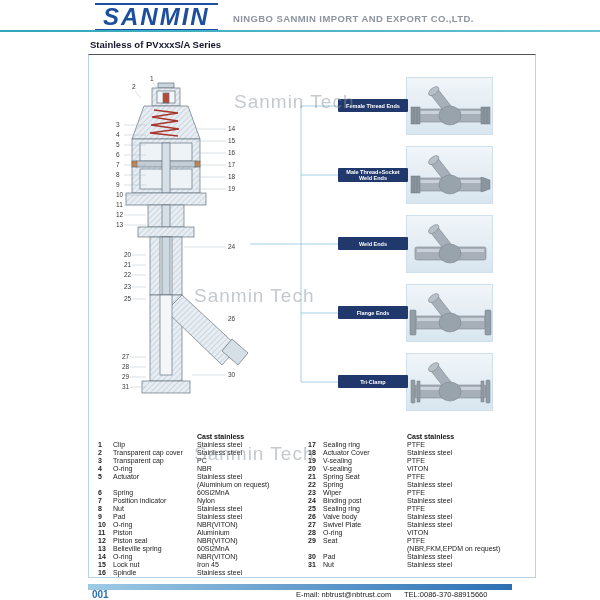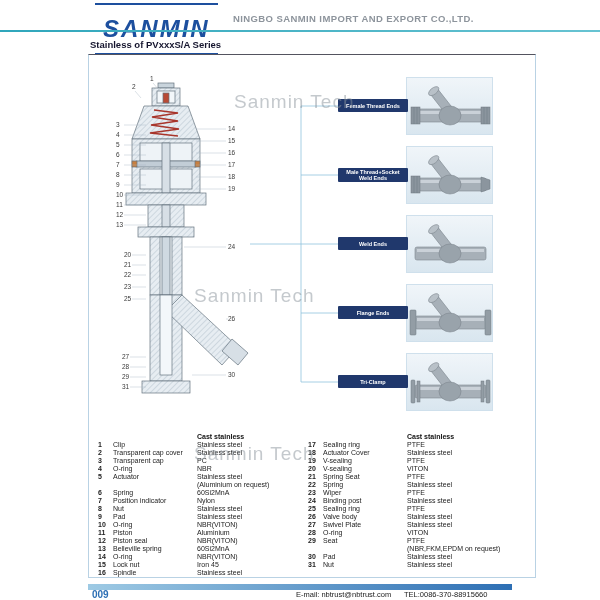--- a/index.html
+++ b/index.html
@@ -1,20 +1,20 @@
 <!DOCTYPE html>
 <html><head>
 <meta charset="utf-8">
 <style>
   *{margin:0;padding:0;box-sizing:border-box}
   html,body{width:600px;height:600px}
   body{position:relative;background:#fff;font-family:"Liberation Sans",sans-serif;overflow:hidden;color:#222}
 
   
-  .logo{position:absolute;left:95px;top:3px;border-top:2px solid #1d4f9e;border-bottom:2px solid #1d4f9e;padding:12px 8px}
+  .logo{position:absolute;left:95px;top:3px;border-top:2px solid #1d4f9e;border-bottom:2px solid #1d4f9e;padding:0 8px}
   .logo-text{font-size:24px;font-weight:bold;letter-spacing:2px;color:#1d4f9e;line-height:24px;font-style:italic}
   .company{position:absolute;left:233px;top:13px;font-size:9.5px;color:#8d949c;letter-spacing:.4px;font-weight:bold}
   .teal-rule{position:absolute;left:0;top:30px;width:600px;height:2px;background:linear-gradient(90deg,#2fa6bb,#67c3d2)}
 
   .page-title{position:absolute;left:90px;top:39px;font-size:9.5px;font-weight:bold;color:#15152e}
 
   
   .frame{position:absolute;left:88px;top:54px;width:448px;height:524px;border:1px solid #b9d2e4;border-top:1px solid #53535f;background:#fff}
   #valve-svg{position:absolute;left:7px;top:18px}
   #connectors{position:absolute;left:0;top:0;pointer-events:none}
@@ -415,15 +415,15 @@
         <div class="prow">
           <span class="pno">31</span>
           <span class="pname">Nut</span>
           <span class="pmat">Stainless steel</span>
         </div>
       </div>
   </div>
 </div>
 
 <div class="footer-bar"></div>
-<div class="pageno">009</div>
+<div class="pageno">001</div>
 <div class="email">E-mail: nbtrust@nbtrust.com</div>
 <div class="tel">TEL:0086-370-88915660</div>
 
 </body></html>

